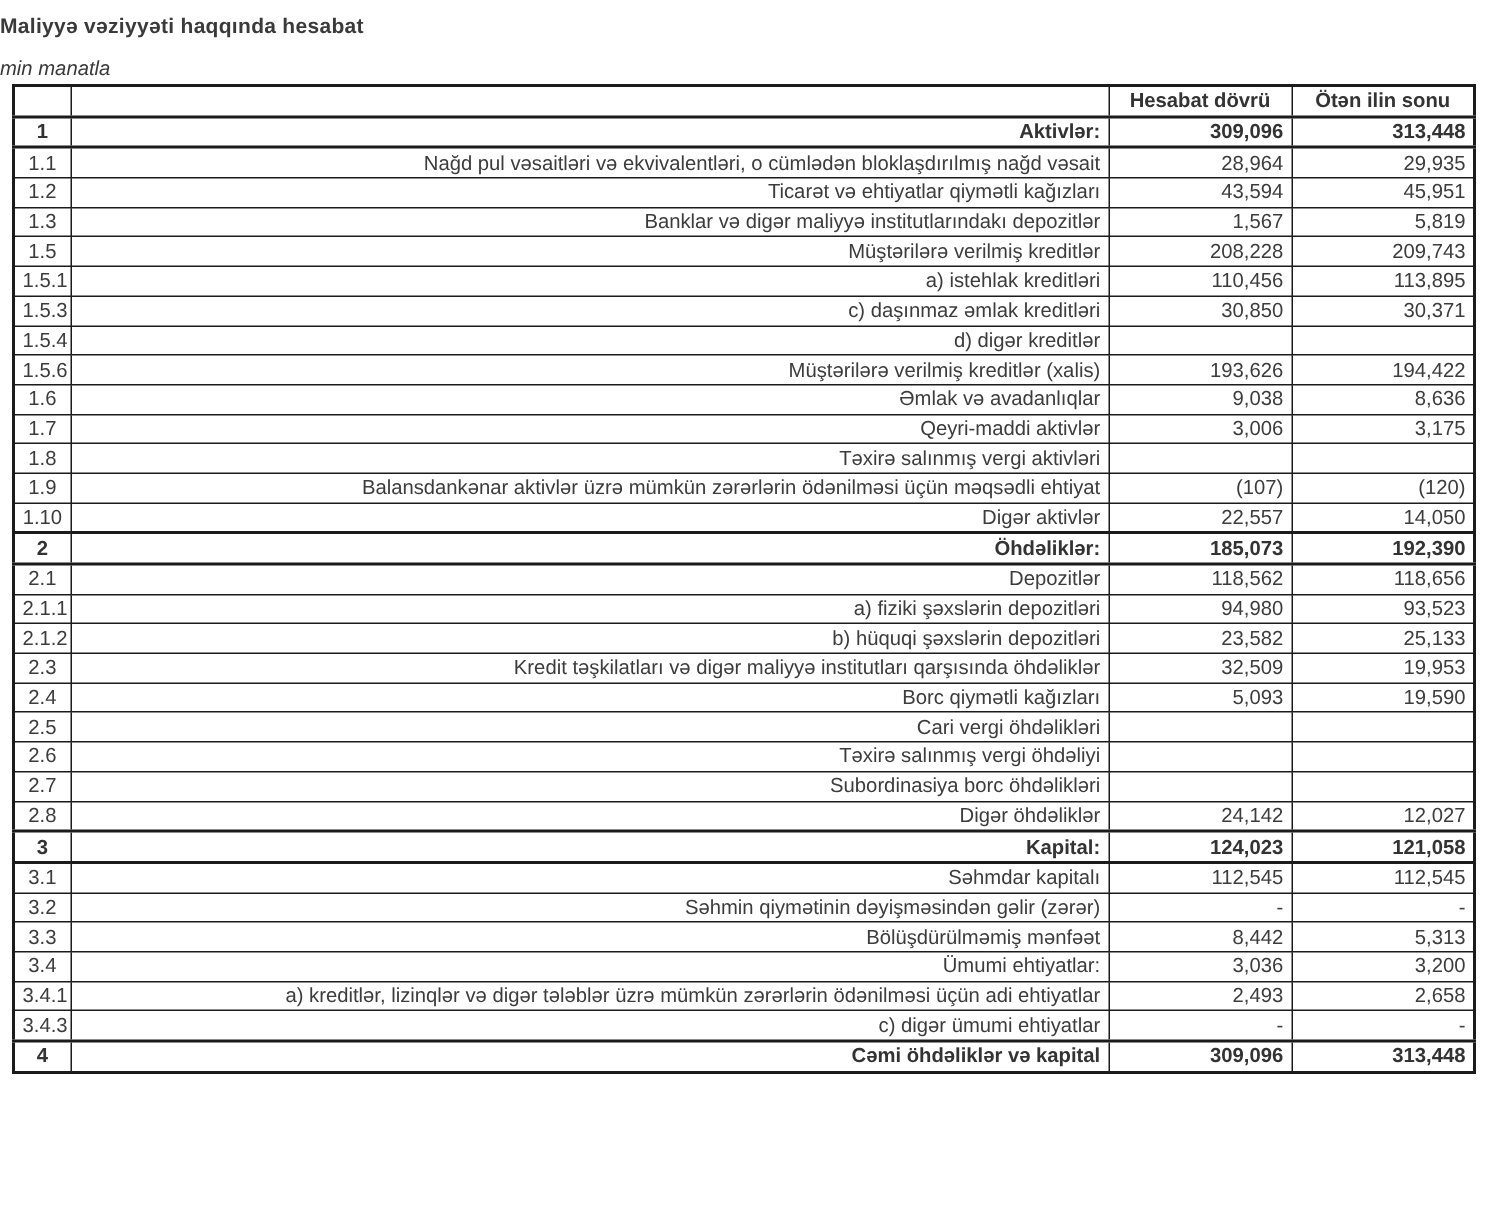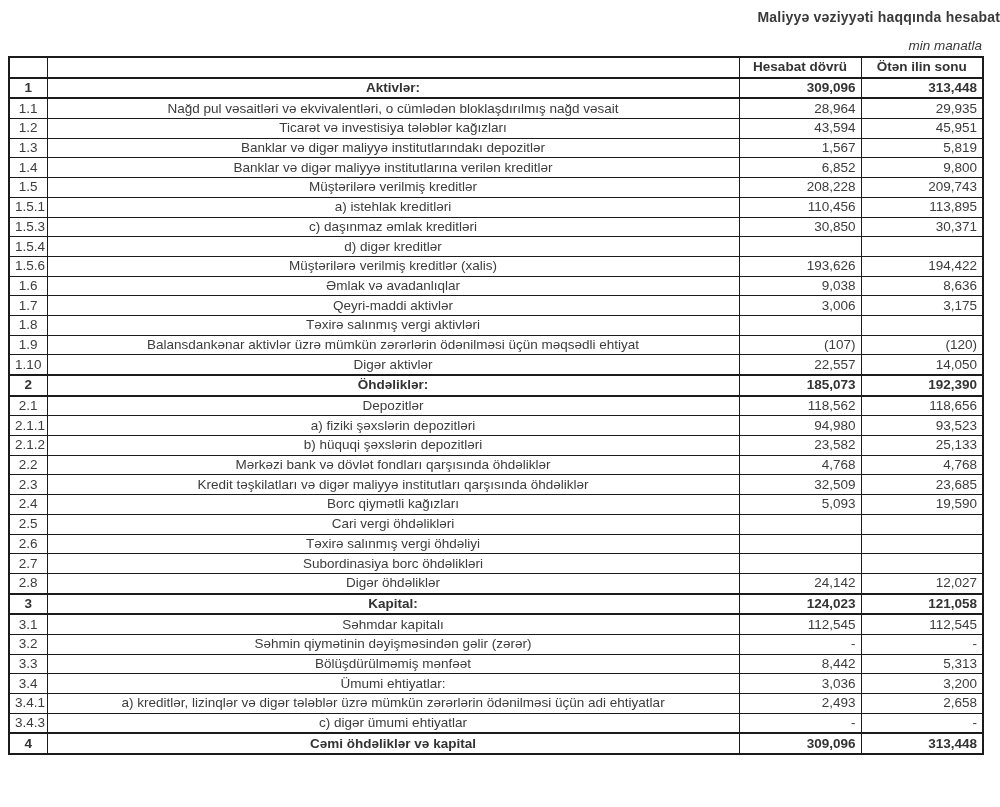--- a/index.html
+++ b/index.html
@@ -8,29 +8,29 @@
     background: #ffffff;
   }
   body {
     width: 1000px;
     height: 807px;
     font-family: "Liberation Sans", "DejaVu Sans", sans-serif;
     color: #3c3c3c;
     overflow: hidden;
   }
   .page-title {
-    text-align: right;
+    text-align: left;
     font-weight: bold;
     font-size: 14px;
     color: #3a3a3a;
     padding-top: 9px;
     letter-spacing: 0.2px;
   }
   .unit-note {
-    text-align: right;
+    text-align: left;
     font-style: italic;
     font-size: 13.5px;
     color: #3a3a3a;
     margin: 13px 18px 3px 0;
   }
   table.report {
     border-collapse: collapse;
     table-layout: fixed;
     margin-left: 8px;
     width: 974px;
@@ -52,21 +52,21 @@
     color: #3c3c3c;
     font-weight: normal;
   }
   table.report th {
     font-weight: bold;
     text-align: center;
     color: #333333;
     margin-top: 31px;
   }
   td.cell-num  { text-align: center; padding: 0 2px; }
-  td.cell-desc { text-align: center; }
+  td.cell-desc { text-align: right; }
   td.cell-val  { text-align: right; padding-right: 6px; }
   tr.section-row td {
     font-weight: bold;
     color: #333333;
     border-top-width: 2px;
     border-bottom-width: 2px;
   }
 </style>
 </head>
 <body>
@@ -97,37 +97,31 @@
         <td class="cell-val">313,448</td>
       </tr>
       <tr>
         <td class="cell-num">1.1</td>
         <td class="cell-desc">Nağd pul vəsaitləri və  ekvivalentləri, o cümlədən bloklaşdırılmış nağd vəsait</td>
         <td class="cell-val">28,964</td>
         <td class="cell-val">29,935</td>
       </tr>
       <tr>
         <td class="cell-num">1.2</td>
-        <td class="cell-desc">Ticarət və investisiya tələblər kağızları</td>
+        <td class="cell-desc">Ticarət və ehtiyatlar qiymətli kağızları</td>
         <td class="cell-val">43,594</td>
         <td class="cell-val">45,951</td>
       </tr>
       <tr>
         <td class="cell-num">1.3</td>
         <td class="cell-desc">Banklar və digər maliyyə institutlarındakı depozitlər</td>
         <td class="cell-val">1,567</td>
         <td class="cell-val">5,819</td>
       </tr>
       <tr>
-        <td class="cell-num">1.4</td>
-        <td class="cell-desc">Banklar və digər maliyyə institutlarına verilən kreditlər</td>
-        <td class="cell-val">6,852</td>
-        <td class="cell-val">9,800</td>
-      </tr>
-      <tr>
         <td class="cell-num">1.5</td>
         <td class="cell-desc">Müştərilərə verilmiş kreditlər</td>
         <td class="cell-val">208,228</td>
         <td class="cell-val">209,743</td>
       </tr>
       <tr>
         <td class="cell-num">1.5.1</td>
         <td class="cell-desc">a) istehlak kreditləri</td>
         <td class="cell-val">110,456</td>
         <td class="cell-val">113,895</td>
@@ -198,30 +192,24 @@
         <td class="cell-val">94,980</td>
         <td class="cell-val">93,523</td>
       </tr>
       <tr>
         <td class="cell-num">2.1.2</td>
         <td class="cell-desc">b) hüquqi şəxslərin depozitləri</td>
         <td class="cell-val">23,582</td>
         <td class="cell-val">25,133</td>
       </tr>
       <tr>
-        <td class="cell-num">2.2</td>
-        <td class="cell-desc">Mərkəzi bank və dövlət fondları qarşısında öhdəliklər</td>
-        <td class="cell-val">4,768</td>
-        <td class="cell-val">4,768</td>
-      </tr>
-      <tr>
         <td class="cell-num">2.3</td>
         <td class="cell-desc">Kredit təşkilatları və digər maliyyə institutları qarşısında öhdəliklər</td>
         <td class="cell-val">32,509</td>
-        <td class="cell-val">23,685</td>
+        <td class="cell-val">19,953</td>
       </tr>
       <tr>
         <td class="cell-num">2.4</td>
         <td class="cell-desc">Borc qiymətli kağızları</td>
         <td class="cell-val">5,093</td>
         <td class="cell-val">19,590</td>
       </tr>
       <tr>
         <td class="cell-num">2.5</td>
         <td class="cell-desc">Cari vergi öhdəlikləri</td>

